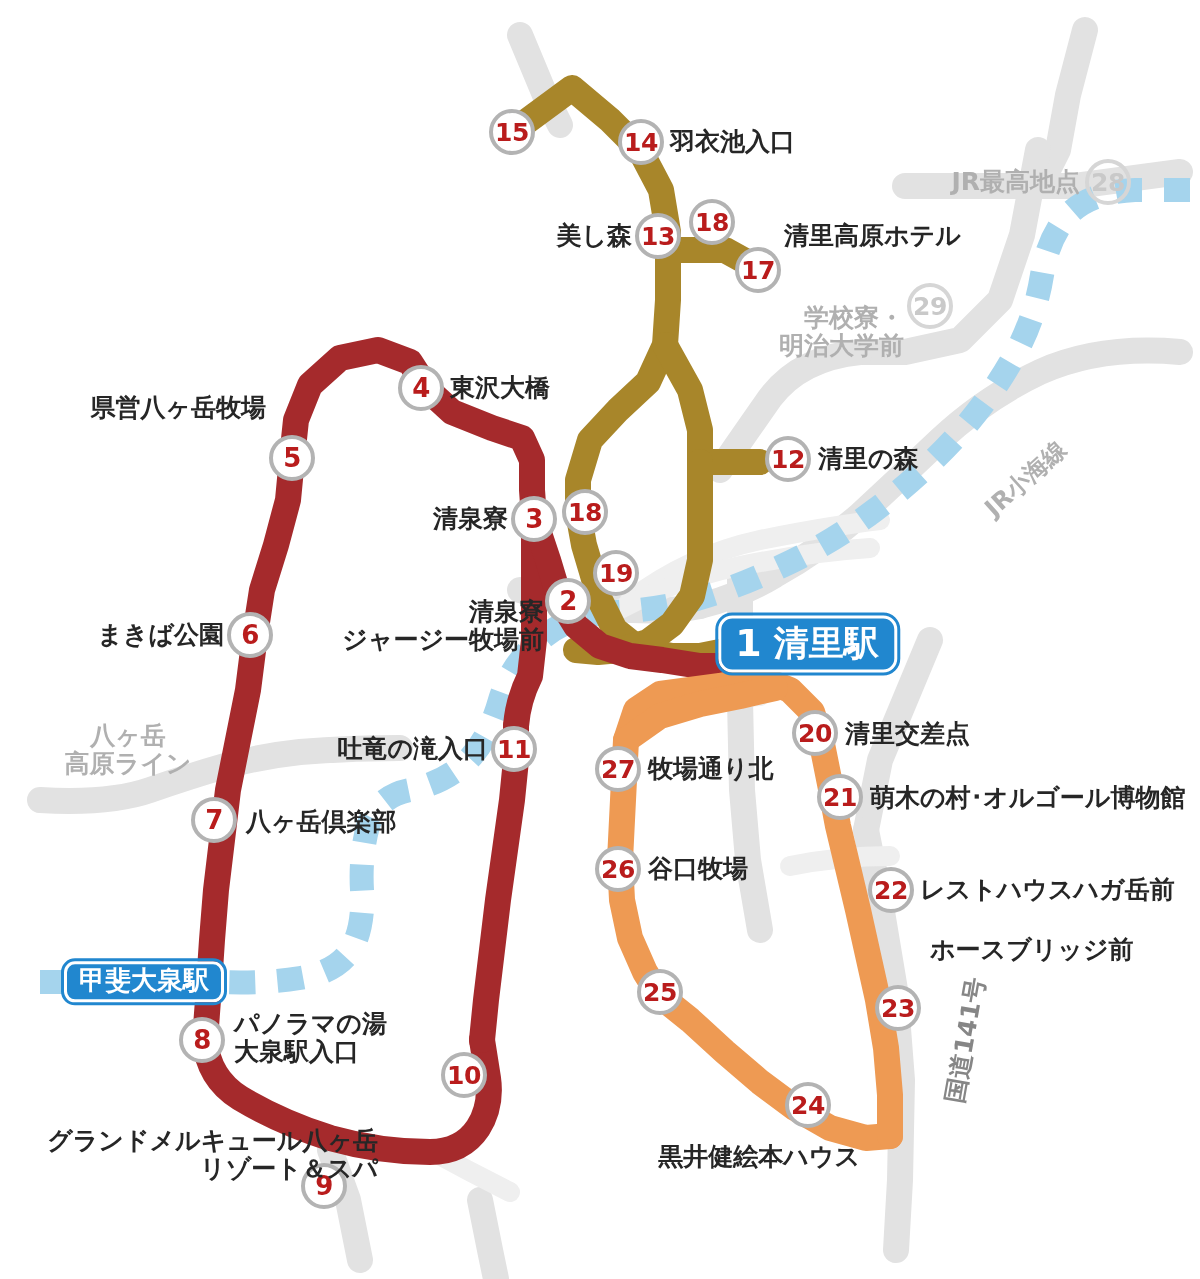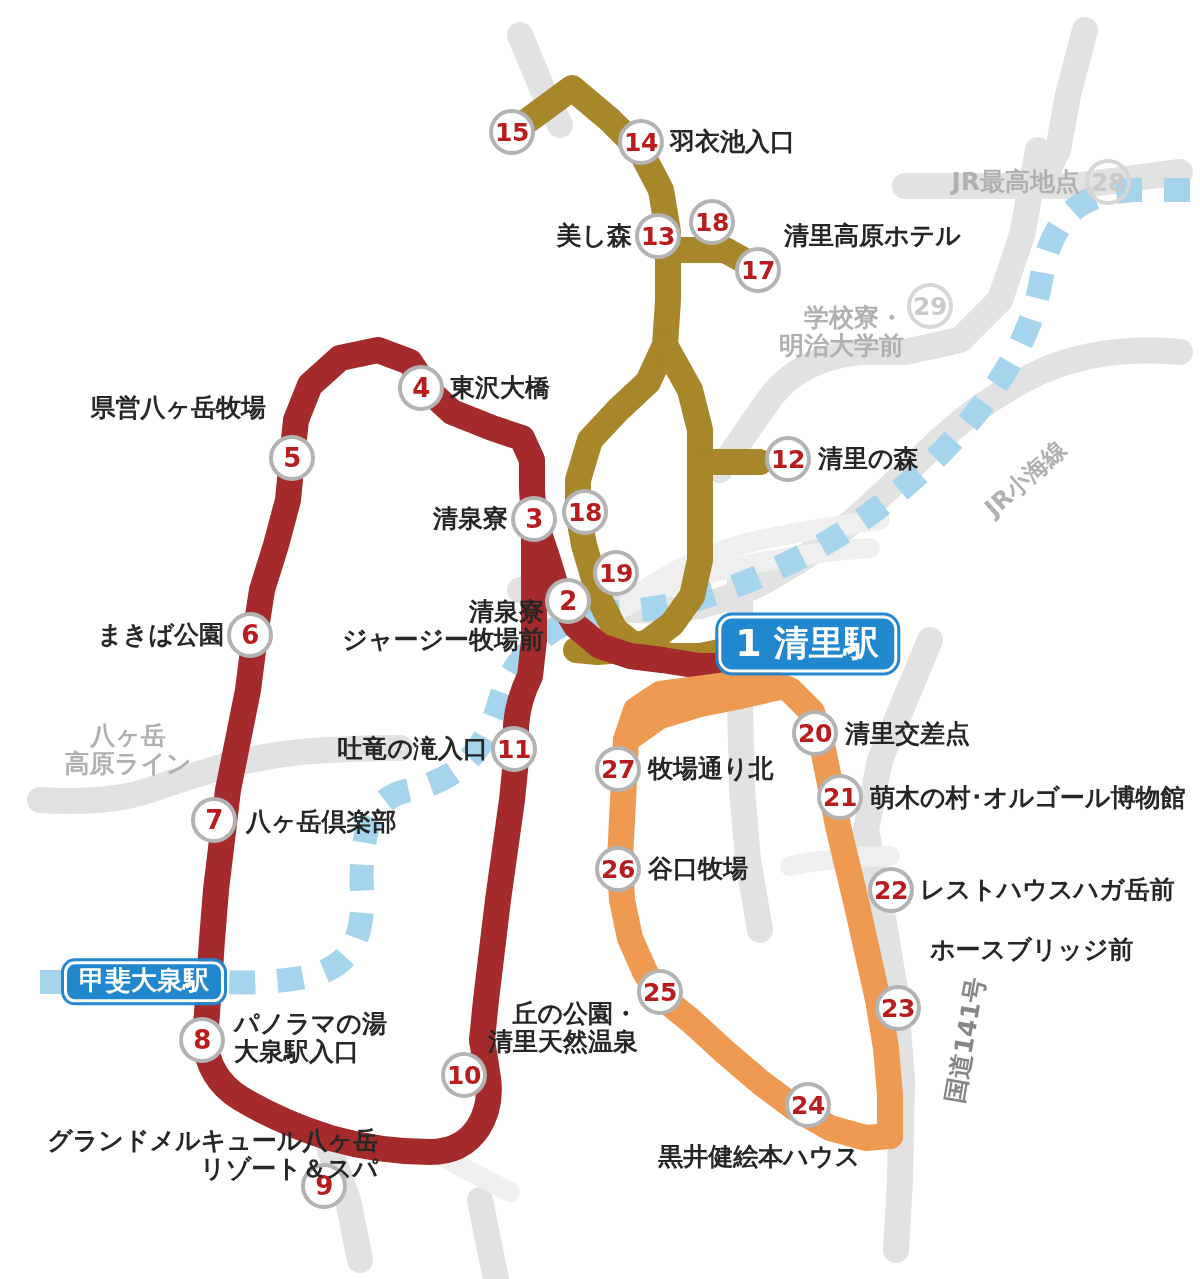--- a/index.html
+++ b/index.html
@@ -248,22 +248,20 @@
   <div class="lbl left" style="left:488px; top:749px;">吐竜の滝入口</div>
   <div class="lbl right" style="left:818px; top:459px;">清里の森</div>
   <div class="lbl left" style="left:632px; top:236px;">美し森</div>
   <div class="lbl right" style="left:670px; top:142px;">羽衣池入口</div>
   <div class="lbl right" style="left:784px; top:236px;">清里高原ホテル</div>
   <div class="lbl right" style="left:845px; top:734px;">清里交差点</div>
   <div class="lbl right" style="left:870px; top:798px;">萌木の村･オルゴール博物館</div>
   <div class="lbl right" style="left:920px; top:890px;">レストハウスハガ岳前</div>
   <div class="lbl right" style="left:930px; top:950px;">ホースブリッジ前</div>
   <div class="lbl left" style="left:860px; top:1157px;">黒井健絵本ハウス</div>
-  <div class="lbl left" style="left:638px; top:1028px;">丘の公園・
-清里天然温泉</div>
   <div class="lbl right" style="left:648px; top:869px;">谷口牧場</div>
   <div class="lbl right" style="left:648px; top:769px;">牧場通り北</div>
   <div class="lbl left gray" style="left:1080px; top:182px;">JR最高地点</div>
   <div class="lbl left gray" style="left:904px; top:332px;">学校寮・
 明治大学前</div>
 
   <div class="lbl center gray" style="left:128px; top:750px;">八ヶ岳
 高原ライン</div>
 
   <div class="rot-141" style="left:938px; top:1100px; transform: rotate(-80deg);">国道141号</div>

